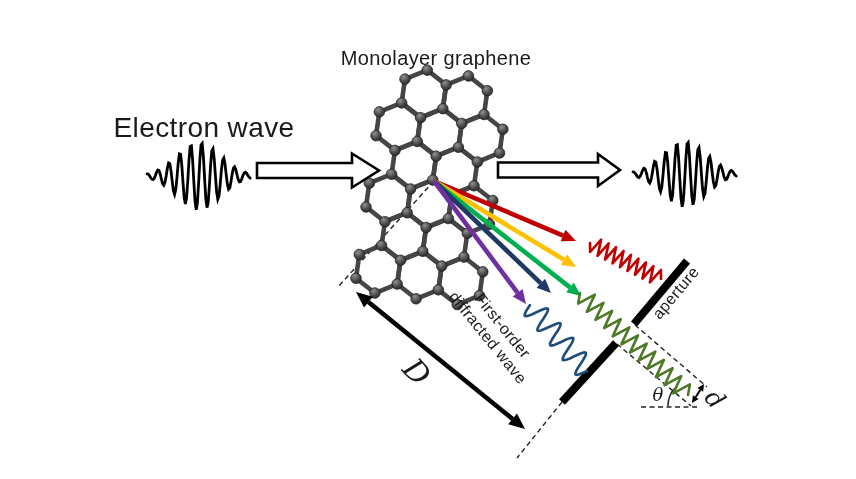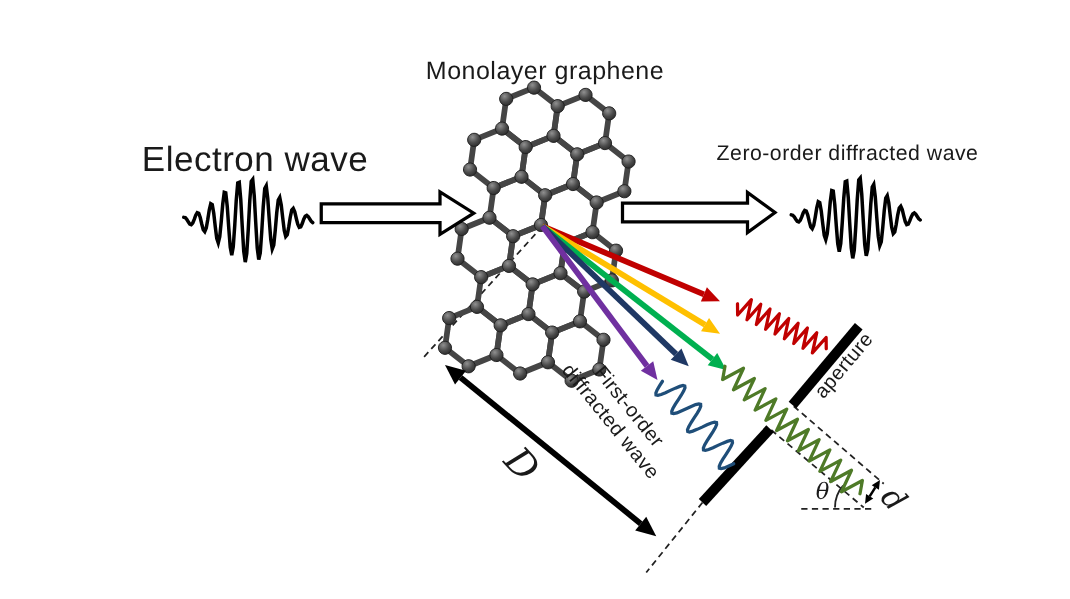--- a/index.html
+++ b/index.html
@@ -220,21 +220,20 @@
         <line x1="700.2620490602841" y1="389.9184223212168" x2="695.7379509397159" y2="397.0815776787832" stroke="#000" stroke-width="2"></line>
         <polygon points="692,403 692.8632886694106,395.2660015080641 698.6126132100212,398.89715384950233" fill="#000"></polygon>
         <polygon points="704,384 697.3873867899788,388.10284615049767 703.1367113305894,391.7339984919359" fill="#000"></polygon>
       </g>
   </svg>
 
   <div class="lbl" style="left:436px;top:58px;font-size:20px;text-align:right;">Monolayer graphene</div>
 
   <div class="lbl" style="left:204px;top:128px;font-size:28px;">Electron wave</div>
 
-  <div class="lbl" style="left:678px;top:123px;font-size:17px;">Zero-order diffracted wave</div>
 
   <div class="lbl rot two-line" style="left:495px;top:332px;font-size:16px;transform:translate(-50%,-50%) rotate(51deg);">
     <span>First-order</span>
     <span>diffracted wave</span>
   </div>
 
   <div class="lbl rot" style="left:676px;top:293px;font-size:16px;transform:translate(-50%,-50%) rotate(-50deg);">aperture</div>
 
   <div class="lbl rot math" style="left:417px;top:372px;font-size:30px;transform:translate(-50%,-50%) rotate(47deg);">D</div>
 

